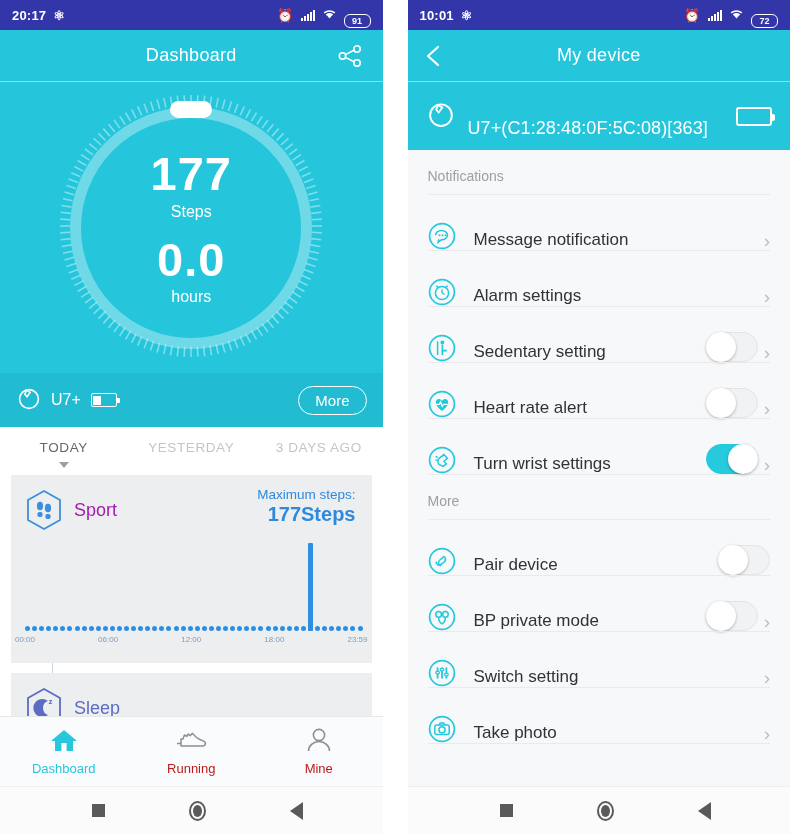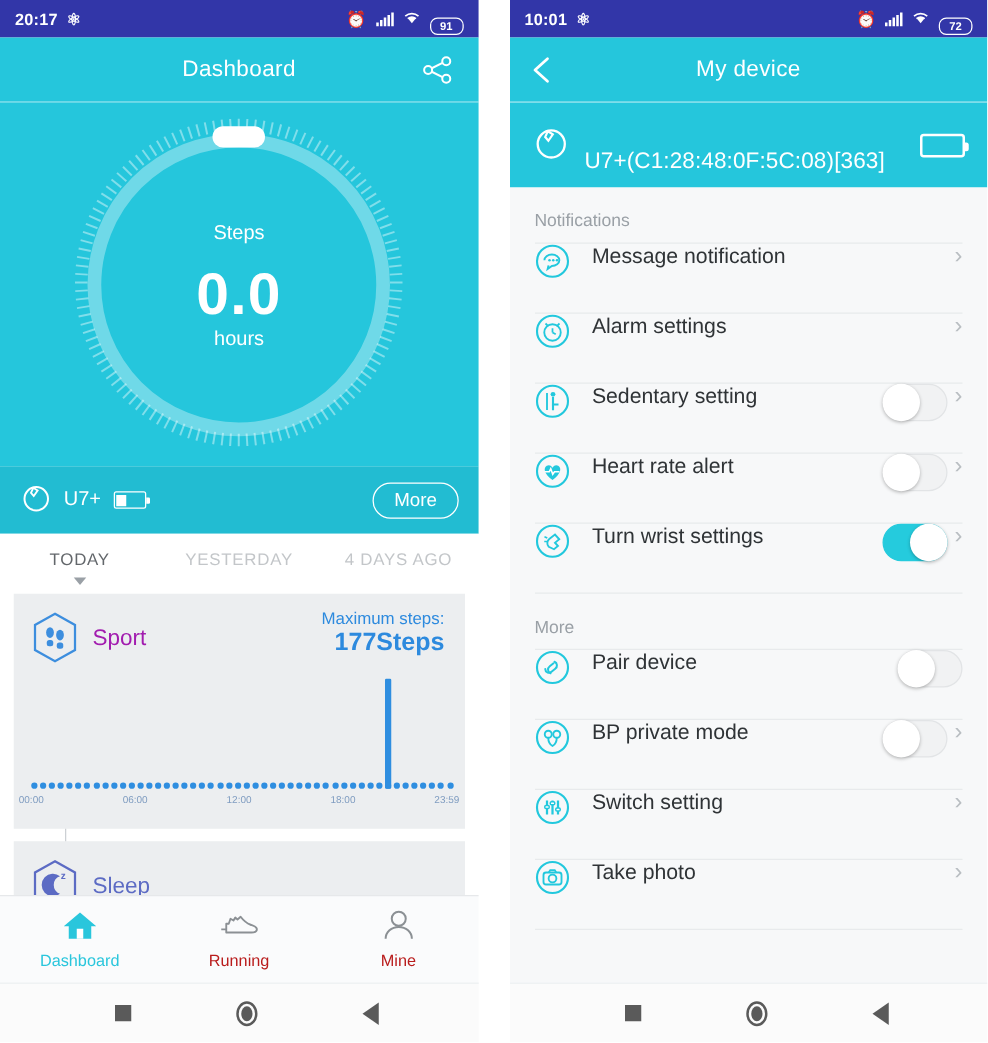--- a/index.html
+++ b/index.html
@@ -147,21 +147,21 @@
   .devrow .mac { font-size: 18px; margin-left: 12px; letter-spacing: .1px; margin-top: 25px; }
   .devrow .bigbatt {
     margin-left: auto; width: 36px; height: 19px; border: 2px solid #fff; border-radius: 3px; position: relative;
   }
   .devrow .bigbatt::after { content:""; position:absolute; right:-5px; top:5px; width:3px; height:7px; background:#fff; border-radius:0 2px 2px 0;}
 
   
   .settings { background: #f7f8f9; height: 636px; padding: 0 0 0 0; }
   .sec-label { font-size: 14px; color: #9aa0a6; padding: 18px 0 10px 20px; }
   .row {
-    display: flex; align-items: flex-start; height: 56px;
+    display: flex; align-items: flex-end; height: 56px;
     margin: 0 20px; border-top: 1px solid #e8eaec; position: relative;
   }
   .row:first-of-type { border-top: 1px solid #e8eaec; }
   .rowicon { width: 28px; height: 28px; flex: 0 0 28px; }
   .rowlabel { margin-left: 18px; font-size: 17px; color: #2f3336; }
   .chev { margin-left: auto; color: #b9bec2; font-size: 19px; line-height: 1; }
   .toggle {
     margin-left: auto; width: 52px; height: 30px; border-radius: 15px;
     background: #f1f2f3; border: 1px solid #e2e4e6; position: relative; flex: 0 0 52px;
   }
@@ -349,20 +349,21 @@
             <line x1="98.1" y1="5.5" x2="100.7" y2="15.1"></line>
             <line x1="104.8" y1="3.9" x2="106.8" y2="13.6"></line>
             <line x1="111.5" y1="2.6" x2="113.1" y2="12.5"></line>
             <line x1="118.3" y1="1.7" x2="119.4" y2="11.7"></line>
             <line x1="125.1" y1="1.2" x2="125.7" y2="11.2"></line>
           </g>
 
       </svg>
       <div class="ring">
         <div class="knob"></div>
+        <div class="big">177</div>
         <div class="sml">Steps</div>
         <div class="big">0.0</div>
         <div class="sml2">hours</div>
       </div>
     </div>
 
     <div class="devbar">
       <span>
         <svg width="26" height="26" viewBox="0 0 26 26">
             <circle cx="13" cy="14" r="9.4" stroke="#fff" stroke-width="1.6" fill="none"></circle>
@@ -378,21 +379,21 @@
 
     <div class="daytabs">
       <div class="daytab active">
         <span>TODAY</span>
         <span class="caret"></span>
       </div>
       <div class="daytab">
         <span>YESTERDAY</span>
       </div>
       <div class="daytab">
-        <span>4 DAYS AGO</span>
+        <span>3 DAYS AGO</span>
       </div>
     </div>
 
     <div class="cards">
 
       <div class="card sport">
         <div class="card-head">
           <span class="hexicon">
             <svg width="38" height="42" viewBox="0 0 38 42">
               <polygon points="19,2 35,11 35,31 19,40 3,31 3,11" stroke="#3d8ede" stroke-width="1.8" fill="none"></polygon>

